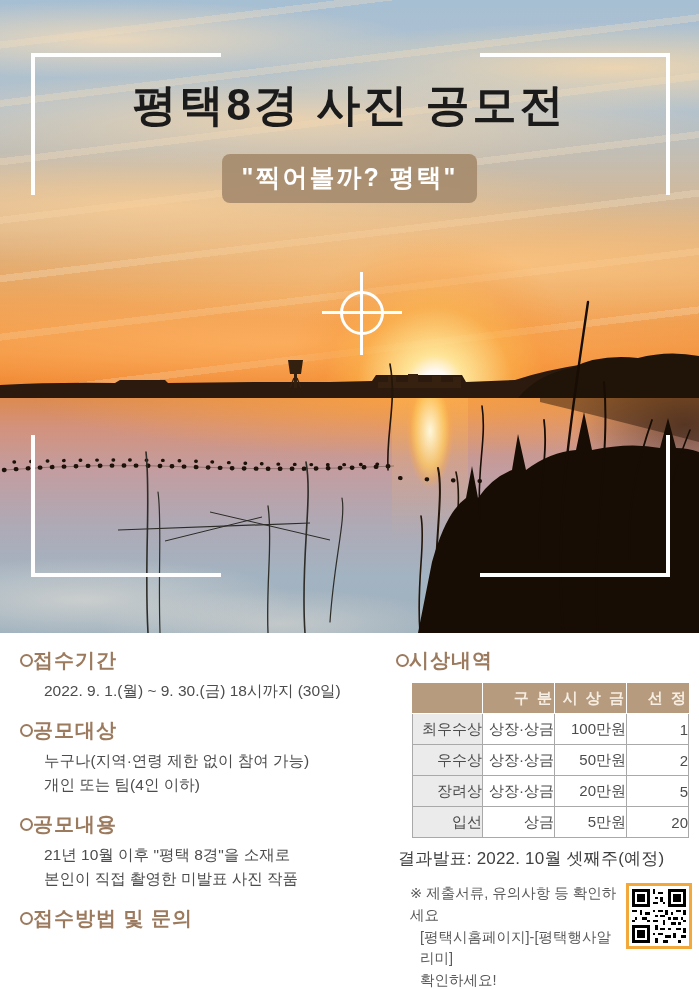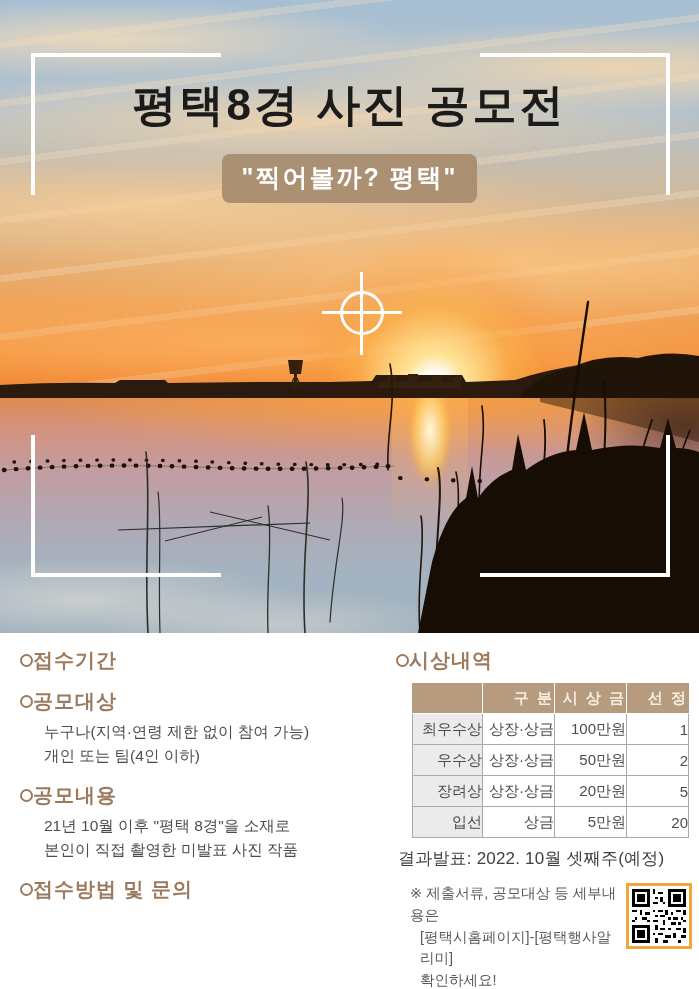--- a/index.html
+++ b/index.html
@@ -163,20 +163,21 @@
     <div class="subtitle">"찍어볼까? 평택"</div>
   </div>
 
   <div class="info">
 
     <div class="col-left">
       <div class="sec-heading">
         <span class="bullet"></span>
         <span class="sec-label">접수기간</span>
       </div>
+      <div class="sec-body">2022. 9. 1.(월) ~ 9. 30.(금) 18시까지 (30일)</div>
 
       <div class="sec-heading">
         <span class="bullet"></span>
         <span class="sec-label">공모대상</span>
       </div>
       <div class="sec-body">
         <div>누구나(지역·연령 제한 없이 참여 가능)</div>
         <div>개인 또는 팀(4인 이하)</div>
       </div>
 
@@ -241,21 +242,21 @@
             <td>5만원</td>
             <td>20</td>
           </tr>
         </tbody>
       </table>
 
       <div class="result-line">결과발표: 2022. 10월  셋째주(예정)</div>
 
       <div class="note-wrap">
         <div class="note-lines">
-          <div class="l1">※ 제출서류, 공모대상 등 세부내용은</div>
+          <div class="l1">※ 제출서류, 유의사항 등 확인하세요</div>
           <div class="l2">[평택시홈페이지]-[평택행사알리미]</div>
           <div class="l3">확인하세요!</div>
         </div>
         <div class="qr">
           <svg viewBox="0 0 21 21" shape-rendering="crispEdges" aria-hidden="true">
             <rect width="21" height="21" fill="#fff"></rect>
             <g fill="#000">
               <rect x="0" y="0" width="7" height="7"></rect>
                 <rect x="1" y="1" width="5" height="5" fill="#fff"></rect>
                 <rect x="2" y="2" width="3" height="3"></rect>

